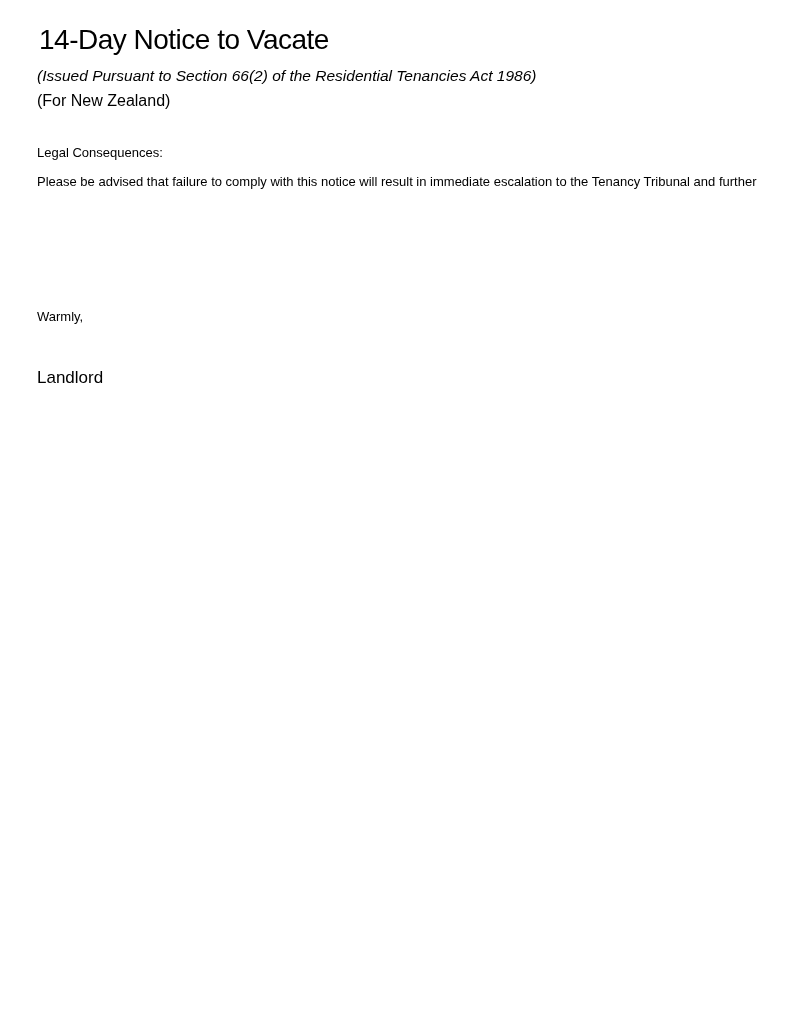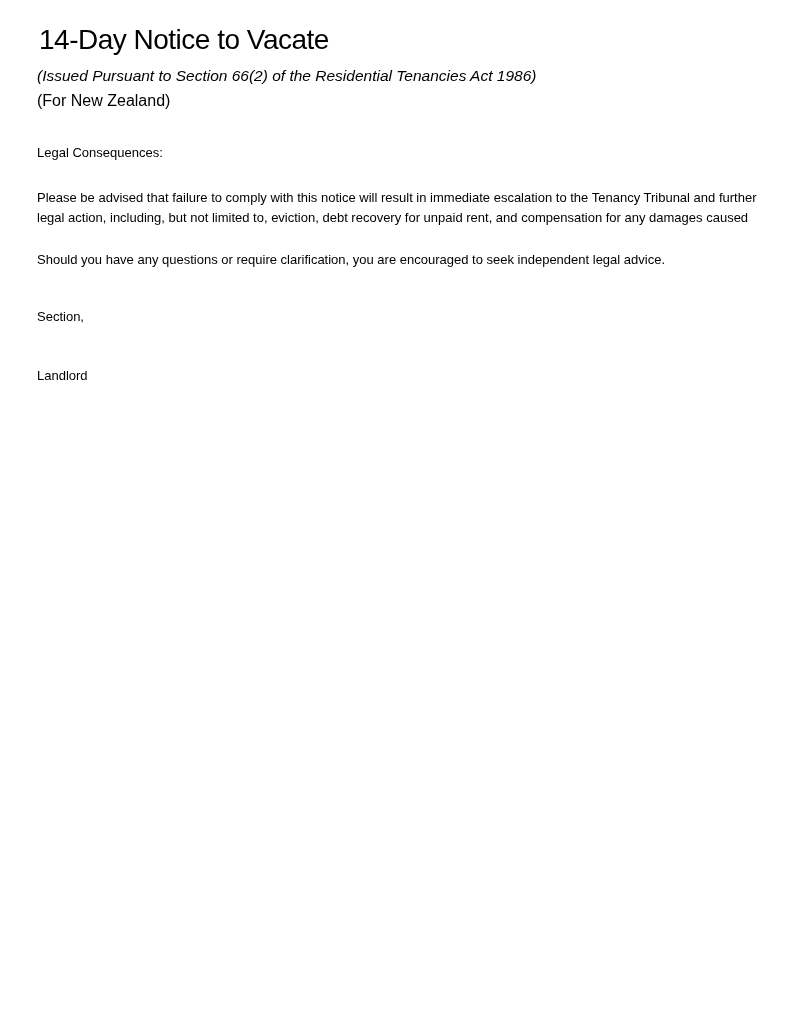--- a/index.html
+++ b/index.html
@@ -58,52 +58,50 @@
       position: absolute;
       left: 0;
       font-size: 13px;
       line-height: 19.5px;
       width: 730px;
     }
     .para .line {
       display: block;
       white-space: nowrap;
     }
-    .p1 { top: 172px; margin-top: 16px; }
+    .p1 { top: 172px; }
     .p2 { top: 250px; }
     .closing {
       position: absolute;
       top: 309px;
       left: 0;
       font-size: 13px;
       white-space: nowrap;
     }
     .signature {
       position: absolute;
       top: 368px;
       left: 0;
-      font-size: 13px;
+      font-size: 17px;
       font-weight: 500;
       white-space: nowrap;
     }
   </style>
 </head>
 <body>
 
 <div class="page">
   <h1 class="title">14-Day Notice to Vacate</h1>
   <div class="subtitle">(Issued Pursuant to Section 66(2) of the Residential Tenancies Act 1986)</div>
   <div class="region">(For New Zealand)</div>
 
   <div class="section-heading">Legal Consequences:</div>
 
   <div class="para p1">
     <span class="line">Please be advised that failure to comply with this notice will result in immediate escalation to the Tenancy Tribunal and further</span>
-    <span class="line">legal action, including, but not limited to, eviction, debt recovery for unpaid rent, and compensation for any damages caused</span>
   </div>
 
   <div class="para p2">
-    <span class="line">Should you have any questions or require clarification, you are encouraged to seek independent legal advice.</span>
   </div>
 
-  <div class="closing">Section,</div>
+  <div class="closing">Warmly,</div>
   <div class="signature">Landlord</div>
 </div>
 
 </body></html>

